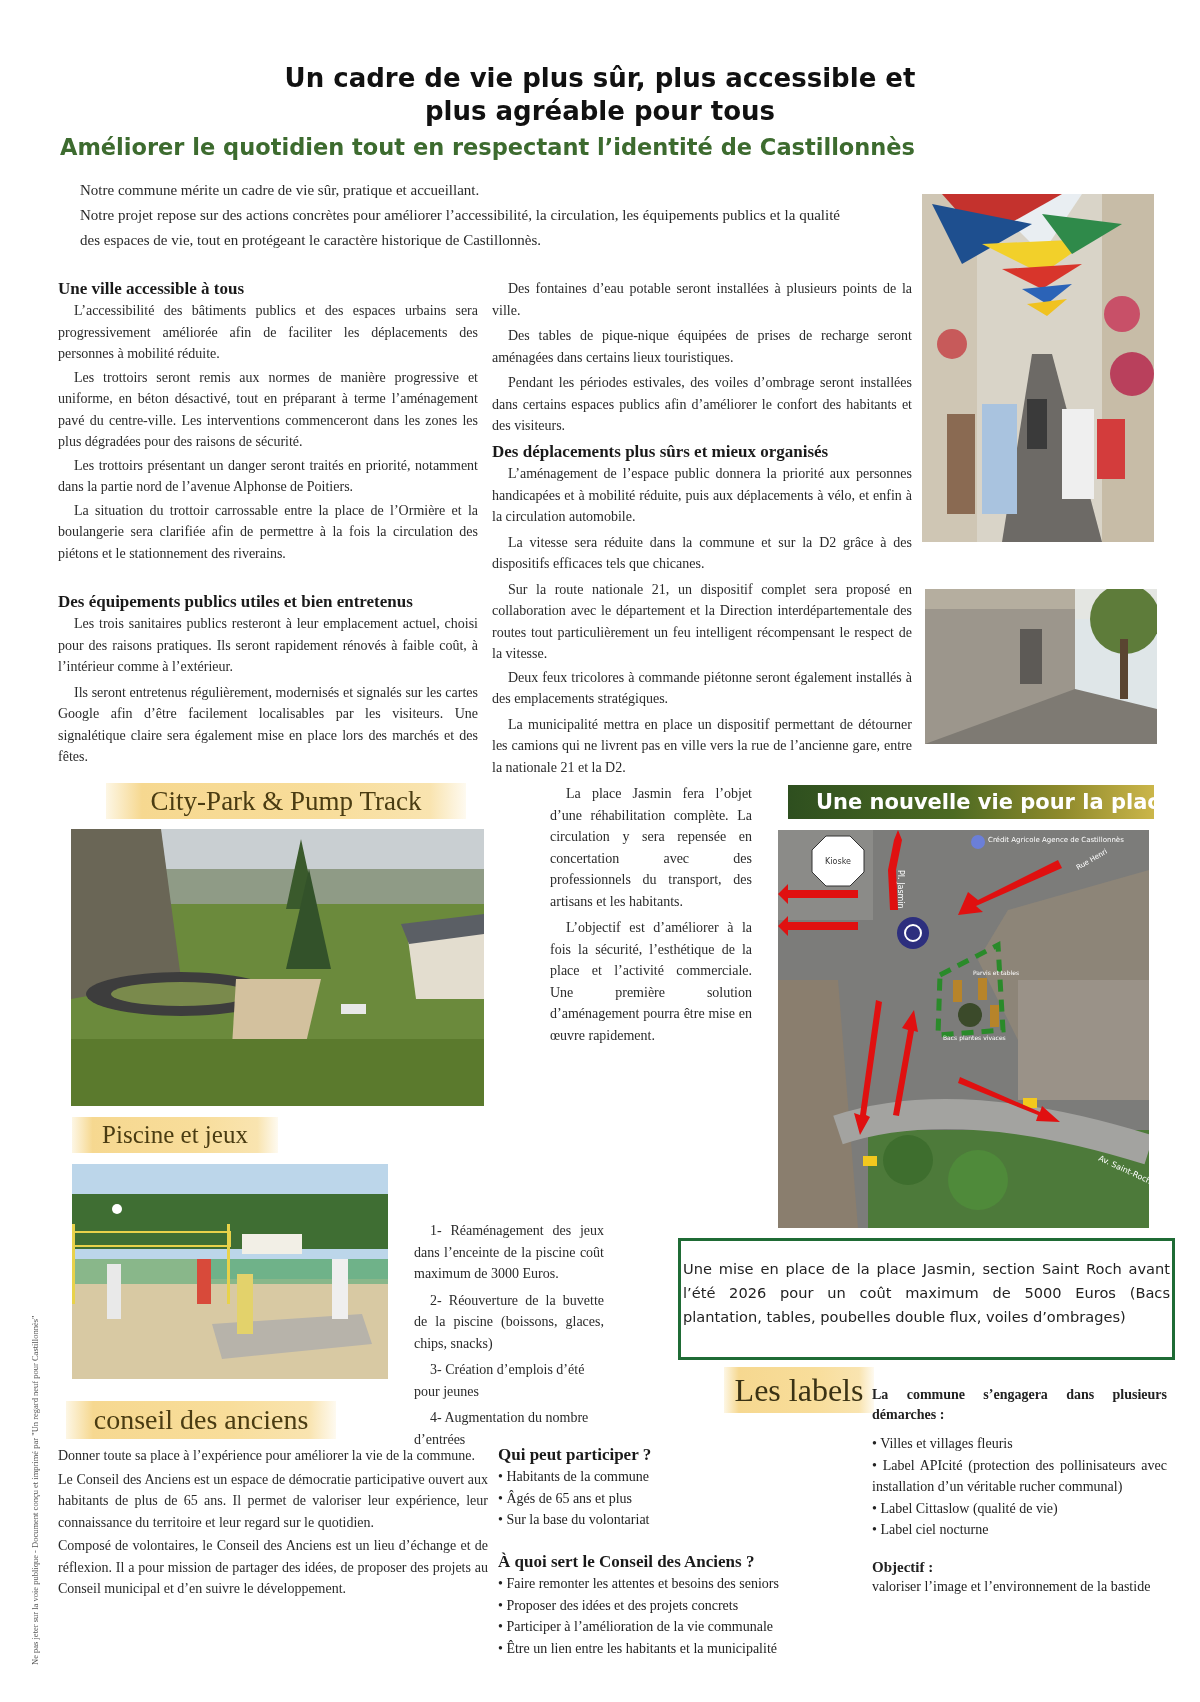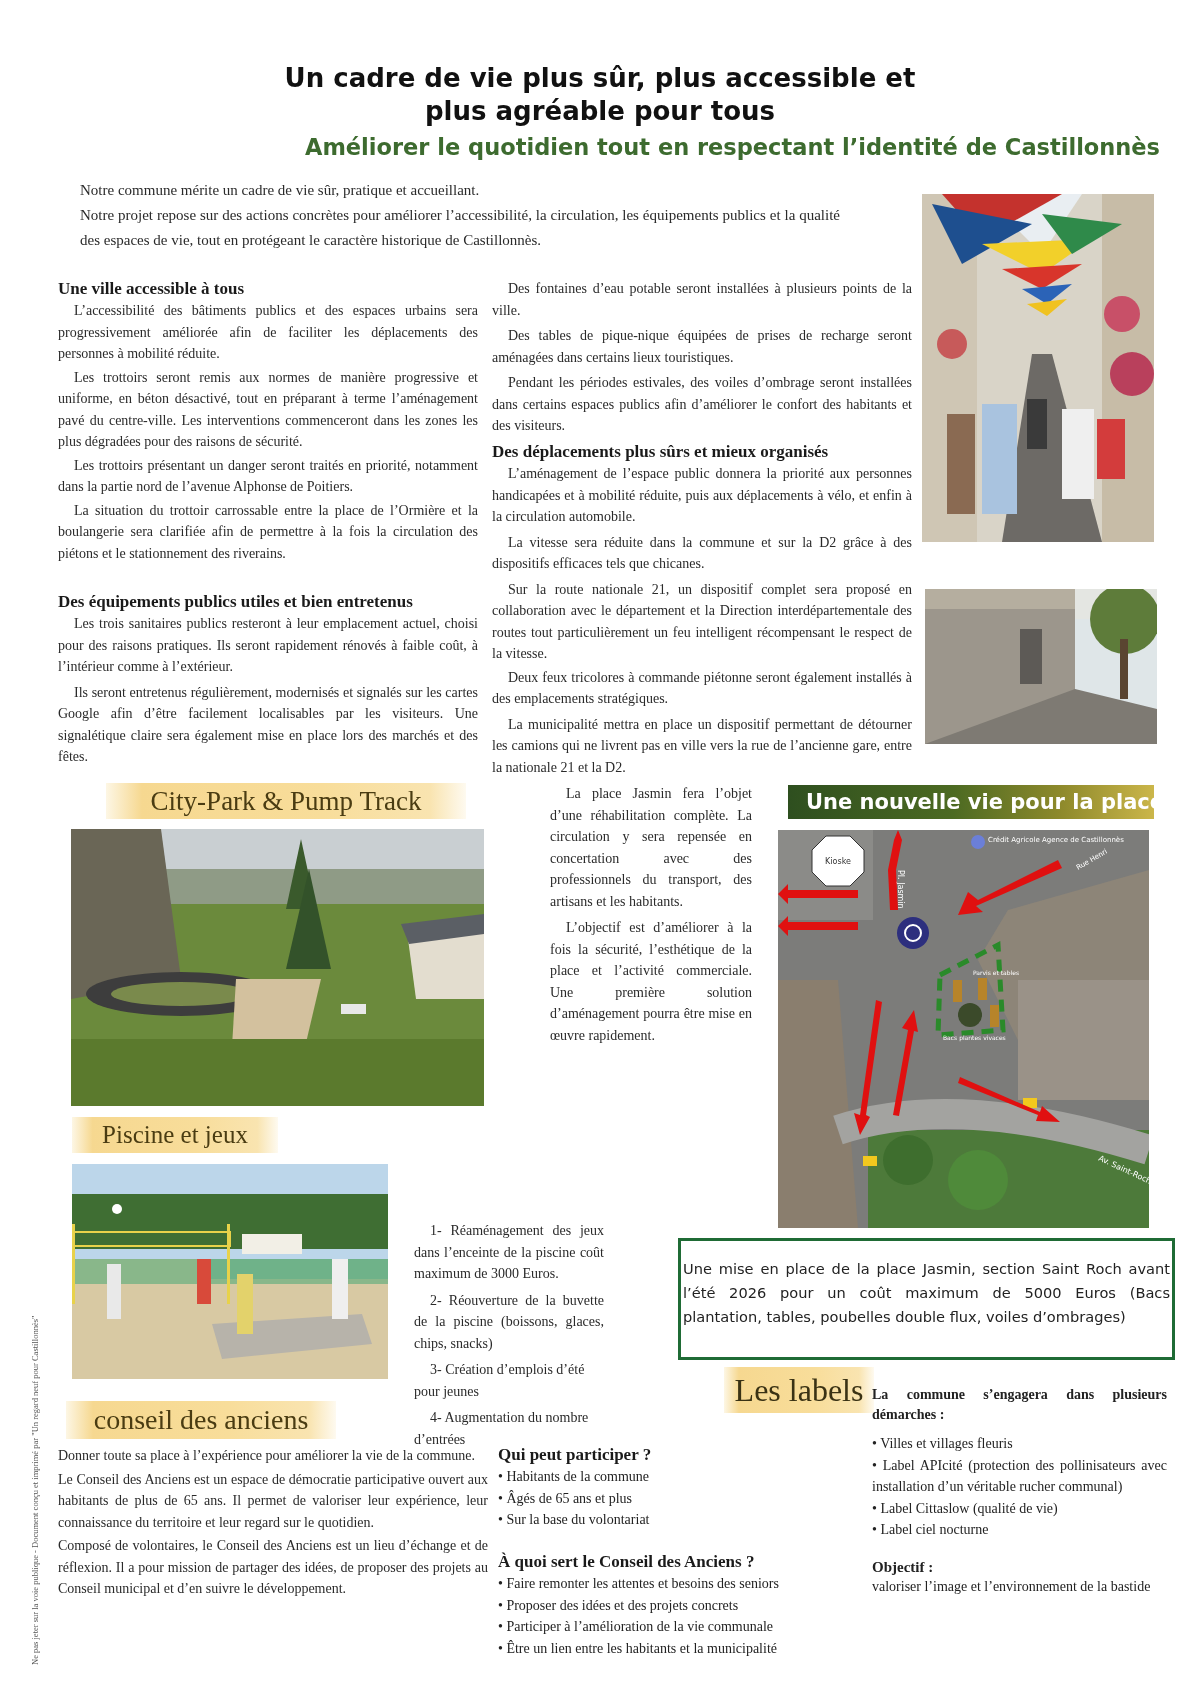--- a/index.html
+++ b/index.html
@@ -1,28 +1,28 @@
 <!DOCTYPE html>
 <html><head>
 <meta charset="utf-8">
 <style>
   *{box-sizing:border-box;margin:0;padding:0}
   html,body{width:1200px;height:1702px;background:#fff;overflow:hidden}
   body{position:relative;font-family:"DejaVu Serif","Liberation Serif",serif;color:#222}
   .abs{position:absolute}
   .title{left:0;width:1200px;text-align:center;font-family:"DejaVu Sans","Liberation Sans",sans-serif;font-weight:bold;color:#111;font-size:26px;line-height:33px}
-  .subtitle{left:60px;width:1100px;text-align:right;font-family:"DejaVu Sans","Liberation Sans",sans-serif;color:#3d6b2f;font-size:22.5px;font-weight:600}
+  .subtitle{left:60px;width:1100px;text-align:left;font-family:"DejaVu Sans","Liberation Sans",sans-serif;color:#3d6b2f;font-size:22.5px;font-weight:600}
   .para{font-size:14px;line-height:21.5px;text-align:justify;font-family:"Liberation Serif","DejaVu Serif",serif;color:#2a2a2a}
   .intro{font-size:15px;line-height:25px;font-family:"Liberation Serif","DejaVu Serif",serif;color:#2a2a2a}
   .para p{text-indent:16px;margin-bottom:2px}
   .para p.noind{text-indent:0}
   h3{font-size:17px;font-weight:bold;font-family:"Liberation Serif","DejaVu Serif",serif;color:#1a1a1a;line-height:22px}
   .banner{background:linear-gradient(90deg,rgba(247,221,150,0.25),#f6d890 10%,#f8dd9a 60%,#f9e4b0 90%,rgba(250,230,180,0.2));font-family:"Liberation Serif","DejaVu Serif",serif;color:#4a3c12;white-space:nowrap}
   .photo{overflow:hidden}
-  .green-banner{background:linear-gradient(90deg,#2e4f1f 0%,#4c6a22 45%,#8f8a2c 75%,#cbb64a 100%);color:#fff;font-family:"DejaVu Sans","Liberation Sans",sans-serif;font-weight:bold;font-size:21px;padding:4px 18px;white-space:nowrap}
+  .green-banner{background:linear-gradient(90deg,#2e4f1f 0%,#4c6a22 45%,#8f8a2c 75%,#cbb64a 100%);color:#fff;font-family:"DejaVu Sans","Liberation Sans",sans-serif;font-weight:bold;font-size:21px;padding:4px 28px;white-space:nowrap}
   .boxed{border:3px solid #1f6b35;padding:16px 2px;font-family:"DejaVu Sans","Liberation Sans",sans-serif;font-size:14.6px;line-height:24px;color:#222;text-align:justify}
   ul.bul{list-style:none}
   ul.bul li{font-size:14px;line-height:21.5px;font-family:"Liberation Serif","DejaVu Serif",serif}
   ul.bul li::before{content:"• "}
   .vertical{transform:rotate(-90deg);transform-origin:left top;font-size:8.5px;color:#555;white-space:nowrap;font-family:"Liberation Serif","DejaVu Serif",serif}
 </style>
 </head>
 <body>
 
 <div class="abs title" style="top:62px">

